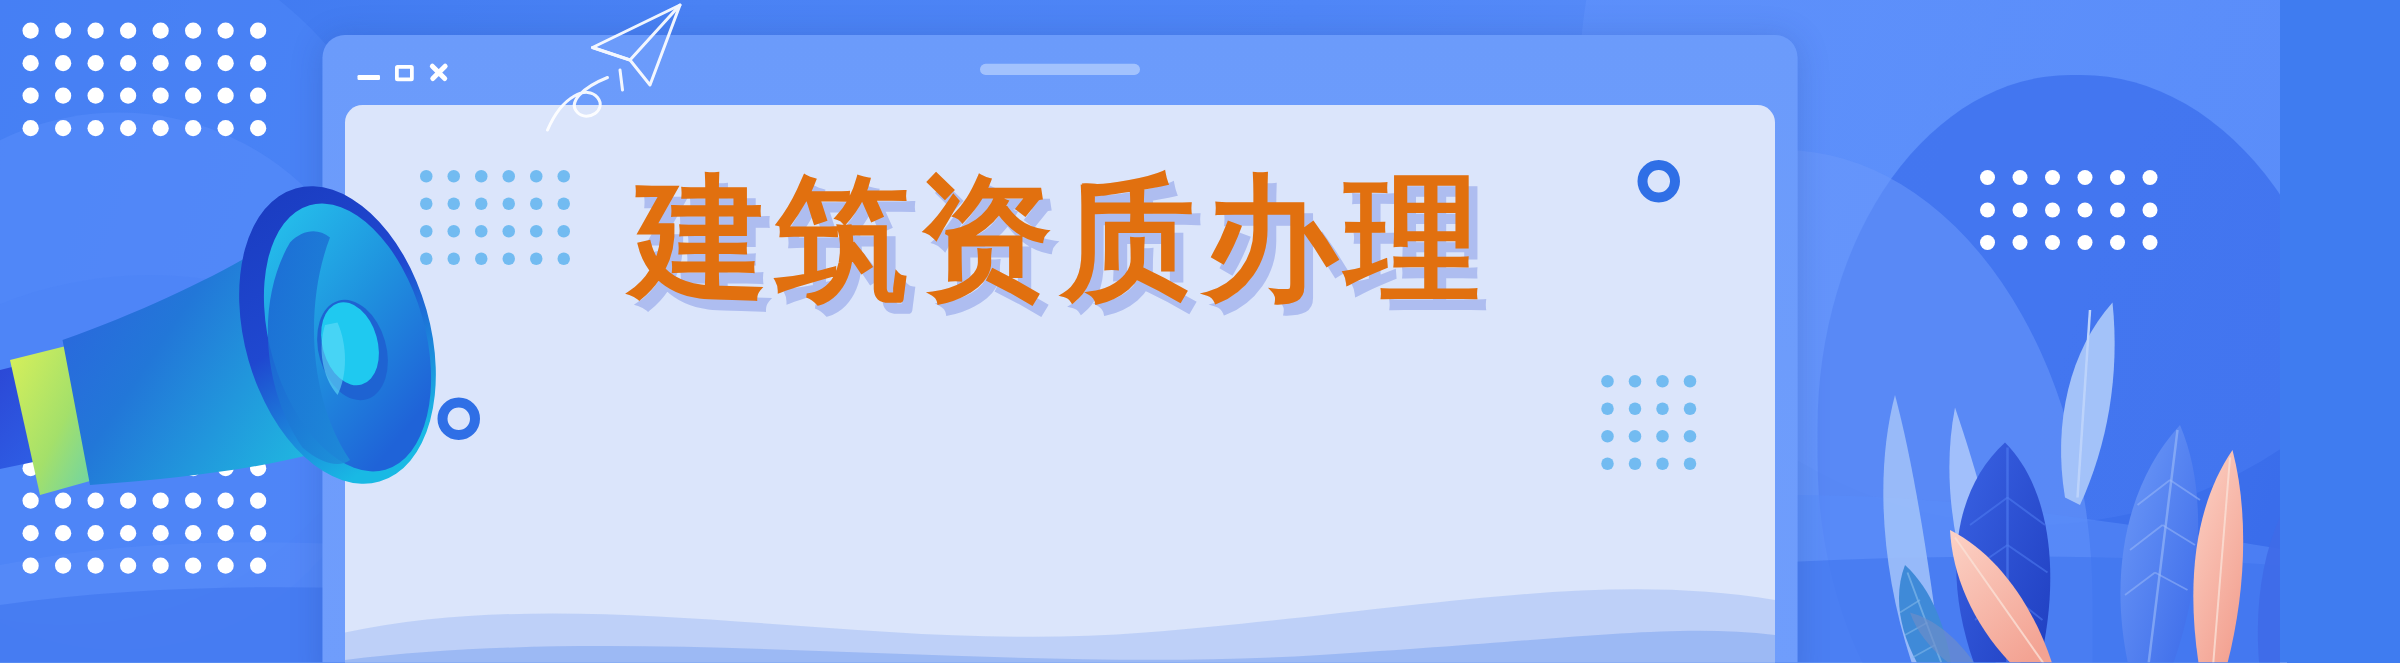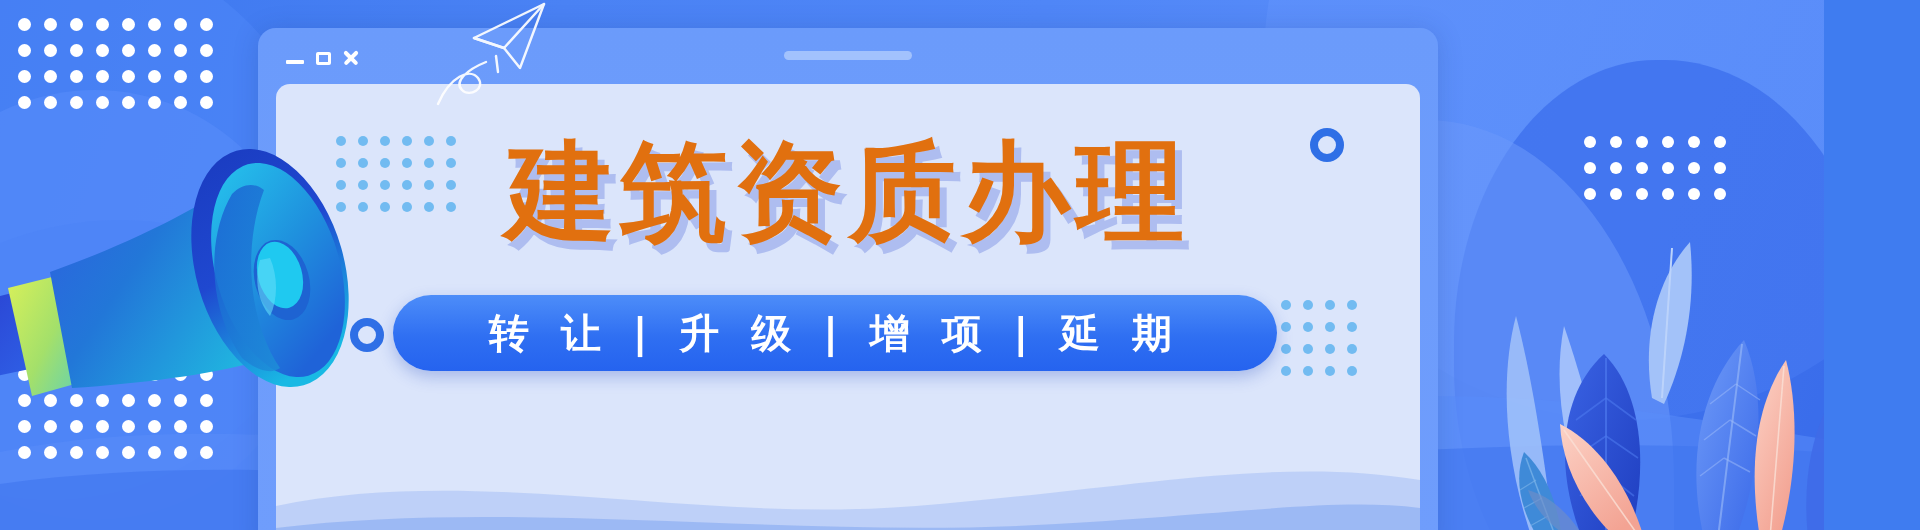--- a/index.html
+++ b/index.html
@@ -308,23 +308,20 @@
       <i></i>
       <i></i>
       <i></i>
   </div>
 
   <div class="ring" id="ring-title"></div>
   <div class="ring" id="ring-button"></div>
 
   <div id="title" class="nosel">建筑资质办理</div>
 
-  <div id="cta-button">
-    <span id="cta-label" class="nosel">转 让 | 升 级 | 增 项 | 延 期</span>
-  </div>
 
   <svg id="megaphone" viewBox="0 0 400 290">
     <defs>
       <linearGradient id="mgCone" x1="0" y1="0" x2="1" y2="0.6">
         <stop offset="0%" stop-color="#2f5fe0"></stop>
         <stop offset="45%" stop-color="#2277d8"></stop>
         <stop offset="100%" stop-color="#20b7e0"></stop>
       </linearGradient>
       <linearGradient id="mgBell" x1="0" y1="0" x2="0.4" y2="1">
         <stop offset="0%" stop-color="#26c8ee"></stop>

